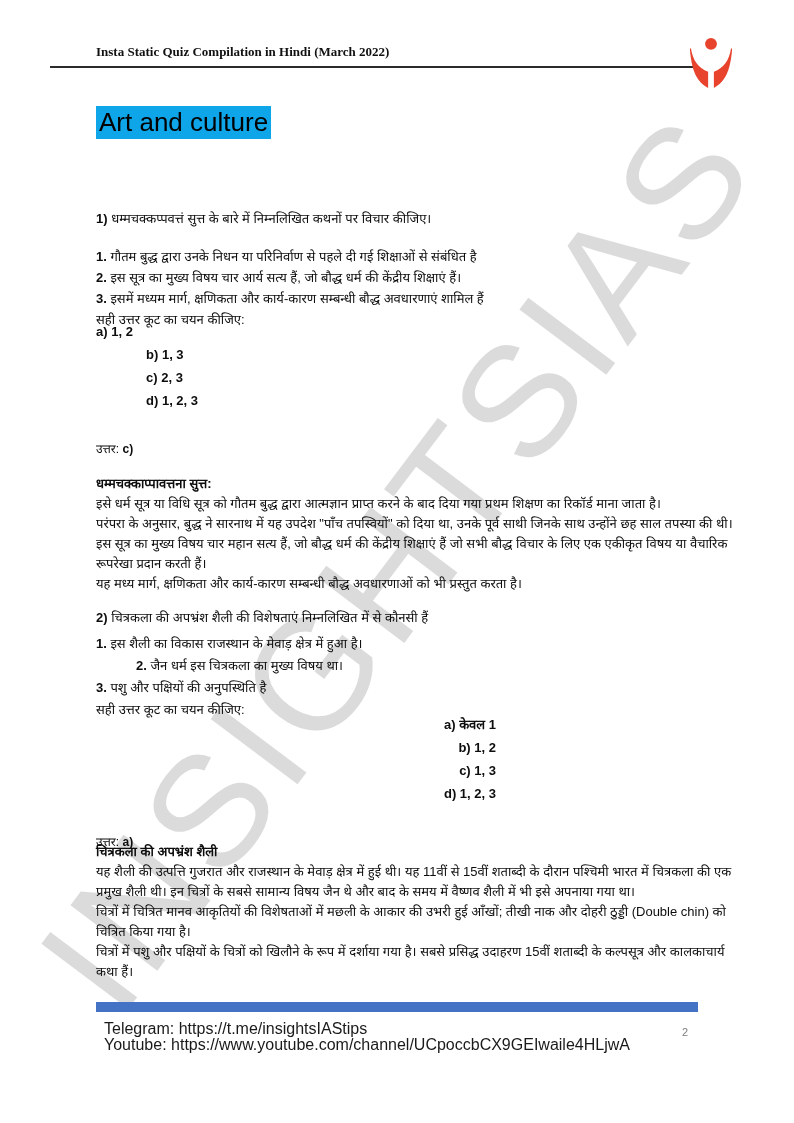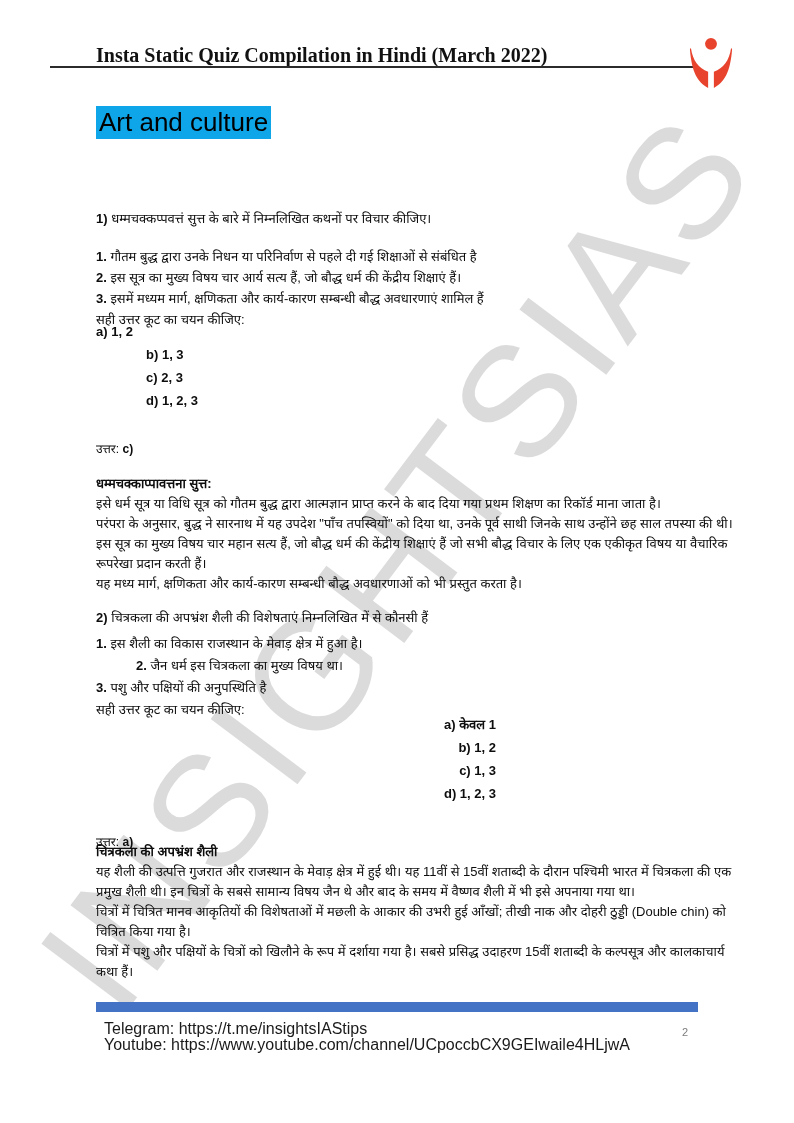--- a/index.html
+++ b/index.html
@@ -13,21 +13,21 @@
     position:absolute; top:50%; left:50%;
     transform:translate(-50%,-50%) rotate(-53deg);
     font-size:158px; letter-spacing:6px; white-space:nowrap;
     color:rgba(90,90,90,0.22); font-weight:400; z-index:1;
     font-family:"Liberation Sans",sans-serif; user-select:none;
   }
   .layer { position:absolute; z-index:2; }
   
   .hdr-title {
     left:96px; top:44px; font-family:"Liberation Serif","DejaVu Serif",serif;
-    font-weight:bold; font-size:20px; color:#111;
+    font-weight:bold; font-size:13px; color:#111;
   }
   .hdr-rule { left:50px; top:66px; width:648px; height:2px; background:#2b2b2b; }
   .logo { left:688px; top:36px; width:46px; height:54px; }
   
   .section-title {
     left:96px; top:106px; font-size:26px; font-weight:normal;
     background:#0ea5e9; color:#000; padding:1px 3px; display:inline-block;
   }
   
   .hindi { font-size:13px; color:#0d0d0d; }

